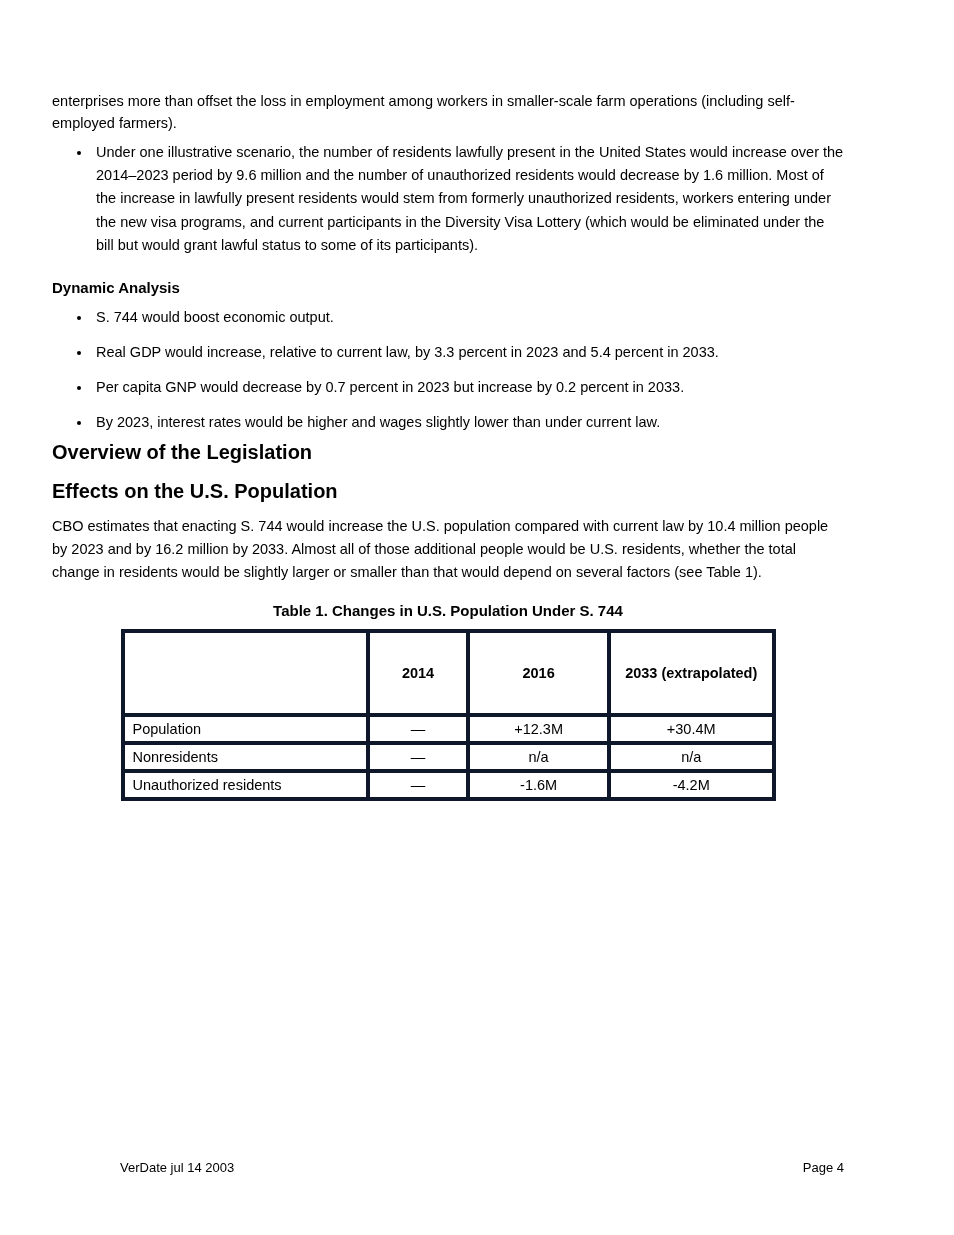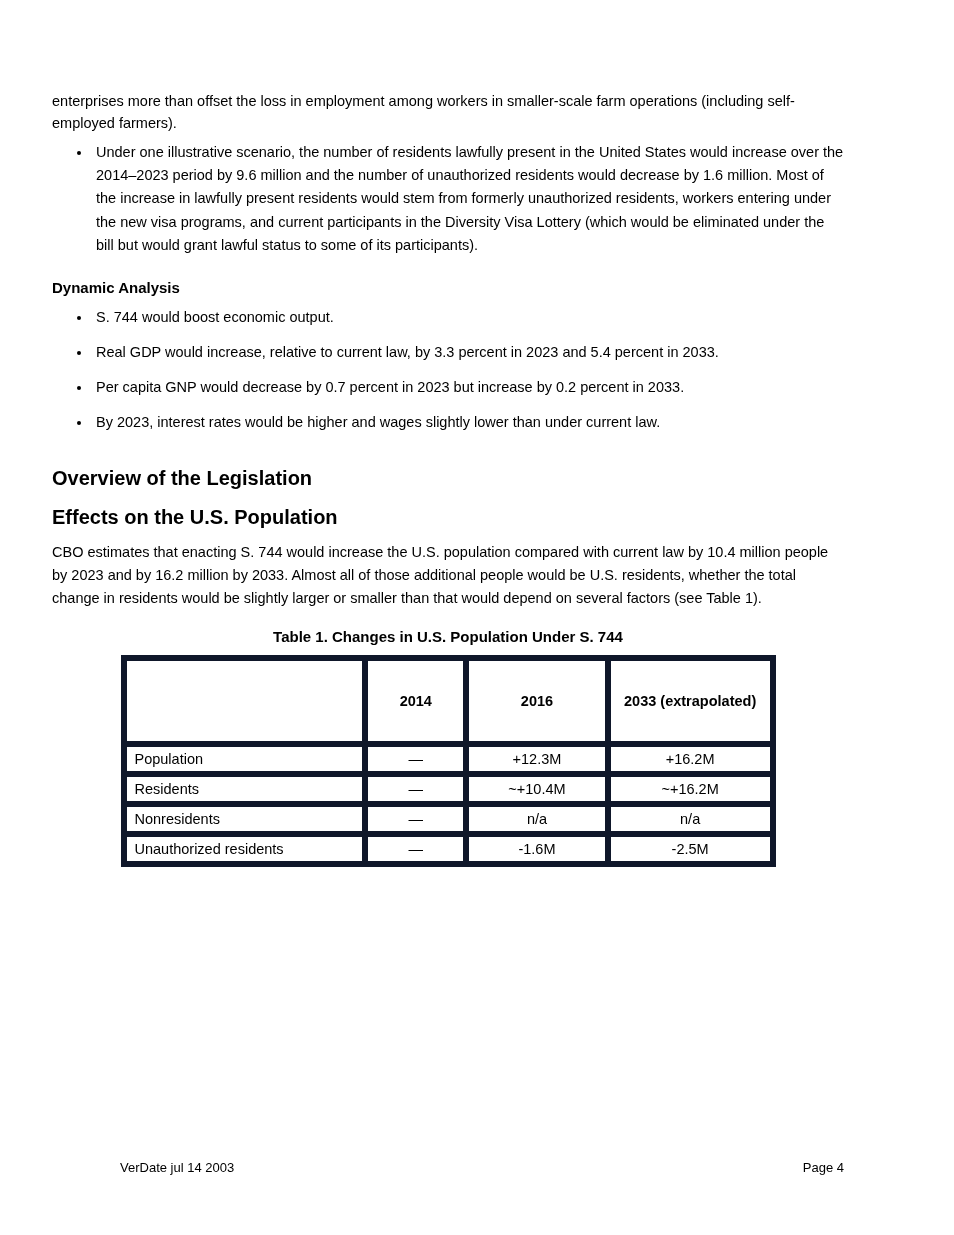--- a/index.html
+++ b/index.html
@@ -40,41 +40,41 @@
     margin: 22px 0 10px 0;
   }
   .h2 {
     font-size: 20px;
     font-weight: bold;
     margin: 8px 0 12px 0;
   }
   .h1 {
     font-size: 20px;
     font-weight: bold;
-    margin: 32px 0 16px 0;
+    margin: 6px 0 16px 0;
   }
   .body-para {
     font-size: 14.5px;
     line-height: 1.6;
     margin: 0 0 18px 0;
   }
   .table-title {
     font-size: 15px;
     font-weight: bold;
     text-align: center;
     margin: 0 0 10px 0;
   }
   table.data {
     border-collapse: collapse;
     width: 655px;
     margin: 0 auto;
     font-size: 14.5px;
   }
   table.data th, table.data td {
-    border: 6px solid #0f172a;
+    border: 4px solid #0f172a;
     padding: 4px 8px;
     vertical-align: top;
   }
   table.data th {
     font-weight: bold;
     text-align: center;
     height: 72px;
     vertical-align: middle;
   }
   table.data td.label {
@@ -131,39 +131,33 @@
         <th class="col-b">2014</th>
         <th class="col-c">2016</th>
         <th class="col-d">2033 (extrapolated)</th>
       </tr>
     </thead>
     <tbody>
       <tr>
         <td class="label">Population</td>
         <td class="num">—</td>
         <td class="num">+12.3M</td>
-        <td class="num">+16.2M</td>
-      </tr>
-      <tr>
-        <td class="label">Residents</td>
-        <td class="num">—</td>
-        <td class="num">~+10.4M</td>
-        <td class="num">~+16.2M</td>
+        <td class="num">+30.4M</td>
       </tr>
       <tr>
         <td class="label">Nonresidents</td>
         <td class="num">—</td>
         <td class="num">n/a</td>
         <td class="num">n/a</td>
       </tr>
       <tr>
         <td class="label">Unauthorized residents</td>
         <td class="num">—</td>
         <td class="num">-1.6M</td>
-        <td class="num">-2.5M</td>
+        <td class="num">-4.2M</td>
       </tr>
     </tbody>
   </table>
 
   <div class="footer">
     <span>VerDate jul 14 2003</span>
     <span>Page 4</span>
   </div>
 
 </div>

